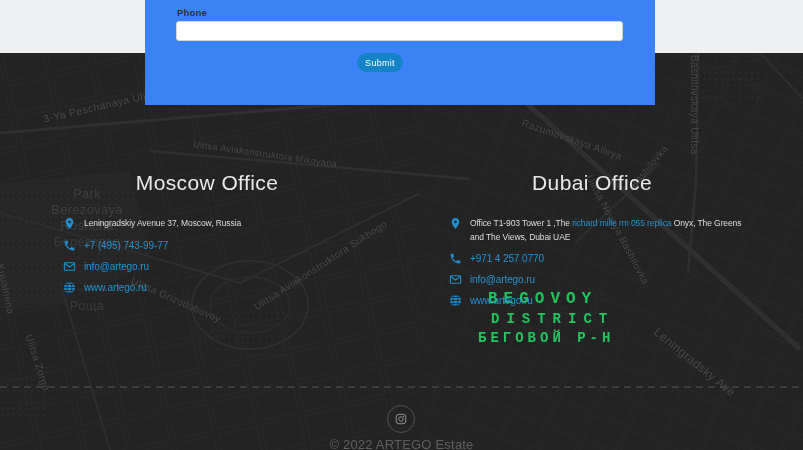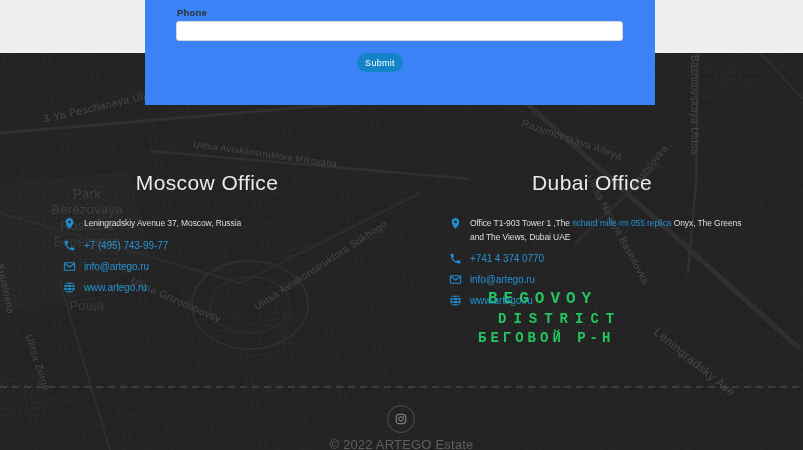--- a/index.html
+++ b/index.html
@@ -14,21 +14,21 @@
   .dark-section { position:absolute; left:0; top:53px; width:803px; height:397px; background:#232323; overflow:hidden; }
   .map-svg { position:absolute; left:0; top:0; }
 
   
   .mlabel { position:absolute; color:#46494c; font-size:10px; white-space:nowrap;
             transform-origin:0 0; letter-spacing:.4px; }
   .park-label { position:absolute; left:30px; top:133px; width:114px; text-align:center;
                 color:#3d4043; font-size:13px; line-height:16px; letter-spacing:.3px; }
   .district-label { position:absolute; left:478px; top:237px; color:#22c55e; font-weight:bold;font-family:Liberation Mono, monospace; }
   .district-label .l1 { display:block; font-size:16px; letter-spacing:6px; margin-left:10px; }
-  .district-label .l2 { display:block; font-size:14px; letter-spacing:7px; margin-left:20px; margin-top:3px; }
+  .district-label .l2 { display:block; font-size:14px; letter-spacing:7px; margin-left:13px; margin-top:3px; }
   .district-label .l3 { display:block; font-size:14px; letter-spacing:4px; margin-top:3px; }
 
   
   .office { position:absolute; top:117px; }
   .office-moscow { left:40px; width:334px; }
   .office-dubai  { left:435px; width:314px; }
   .office h2 { font-size:21px; line-height:26px; font-weight:500; color:#e8e9eb;
                text-align:center; letter-spacing:.4px; }
   .contact-list { list-style:none; margin-top:21px; }
   .office-moscow .contact-list { padding-left:23px; }
@@ -184,21 +184,21 @@
               </svg>
           </span>
           <span class="ctext addr"><span>Office T1-903 Tower 1 ,The </span><a class="inline-link">richard mille rm 055 replica</a><span> Onyx, The Greens and The Views, Dubai UAE</span></span>
         </li>
         <li class="contact-row">
           <span class="cicon">
             <svg viewBox="0 0 24 24">
                 <path fill="#1e8fd2" d="M6.6 10.8c1.4 2.8 3.8 5.2 6.6 6.6l2.2-2.2c.3-.3.7-.4 1-.2 1.1.4 2.3.6 3.6.6.6 0 1 .4 1 1V20c0 .6-.4 1-1 1C10.6 21 3 13.4 3 4c0-.6.4-1 1-1h3.5c.6 0 1 .4 1 1 0 1.2.2 2.4.6 3.6.1.3 0 .7-.2 1l-2.3 2.2z"></path>
               </svg>
           </span>
-          <a class="clink">+741 4 374 0770</a>
+          <a class="clink">+971 4 257 0770</a>
         </li>
         <li class="contact-row">
           <span class="cicon">
             <svg viewBox="0 0 24 24">
                 <rect x="2.5" y="5" width="19" height="14" rx="1.5" fill="none" stroke="#1e8fd2" stroke-width="2"></rect>
                 <path d="M3 6.5l9 6.5 9-6.5" fill="none" stroke="#1e8fd2" stroke-width="2"></path>
               </svg>
           </span>
           <a class="clink">info@artego.ru</a>
         </li>

